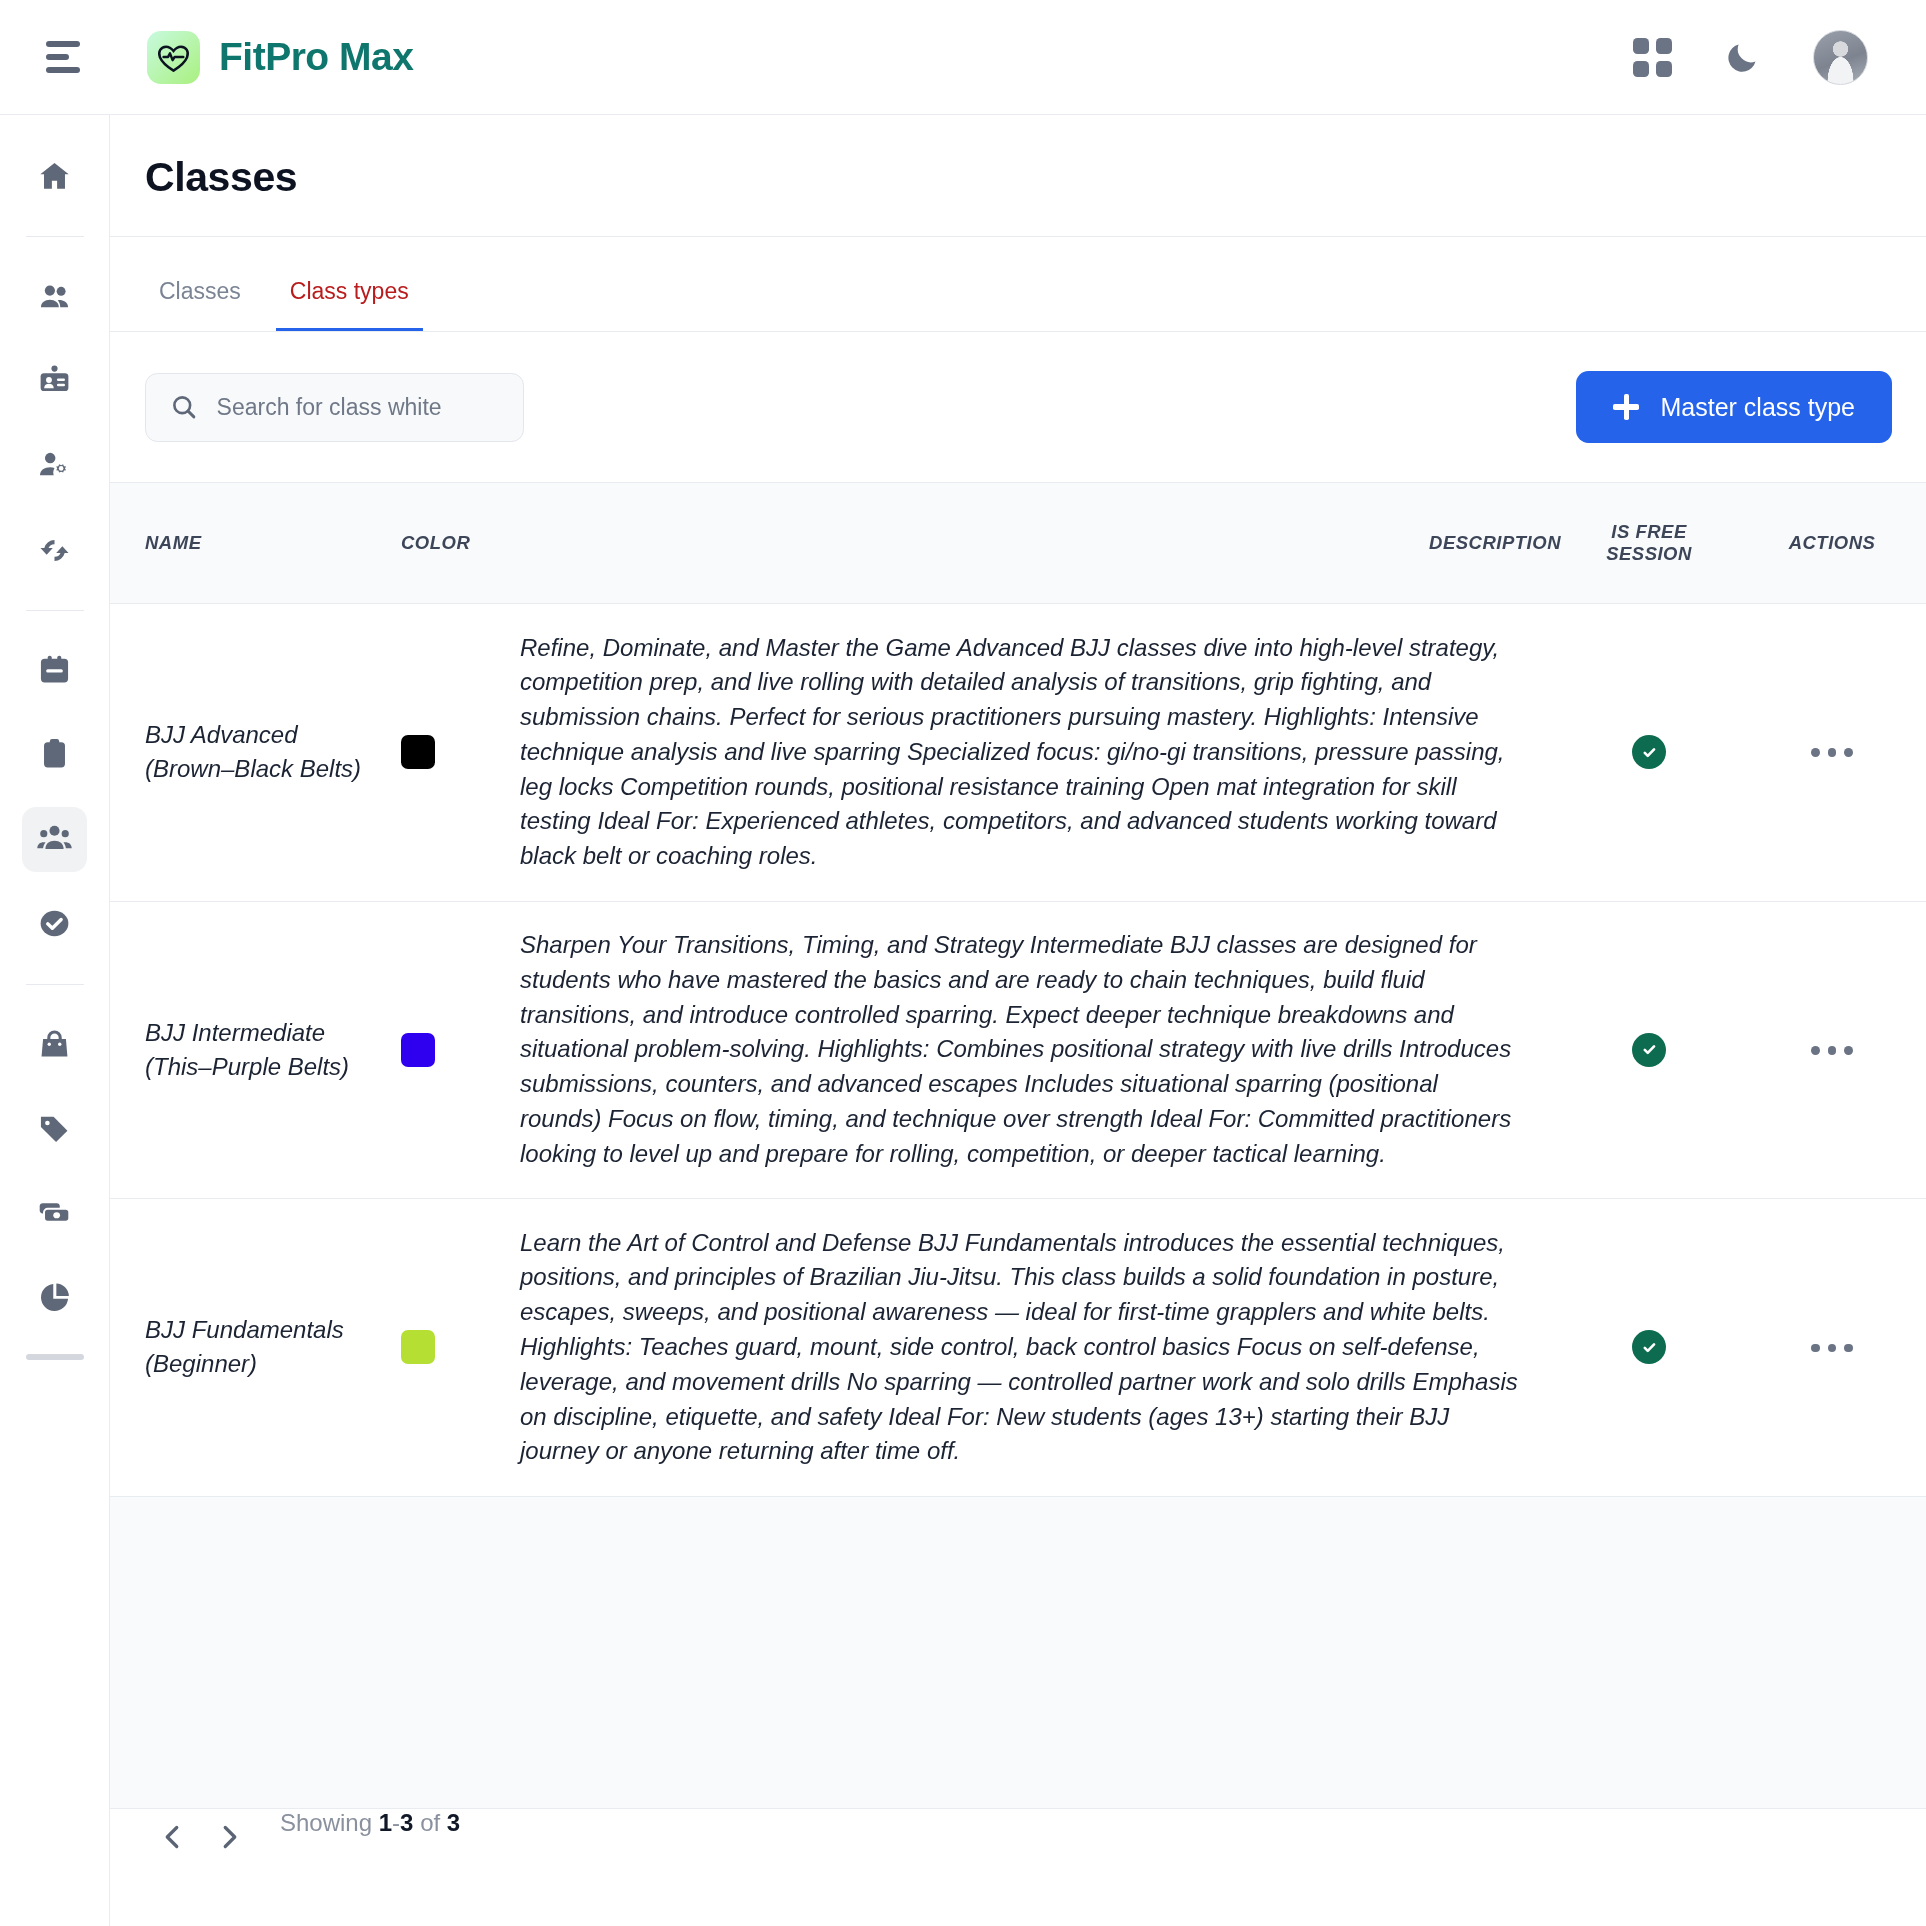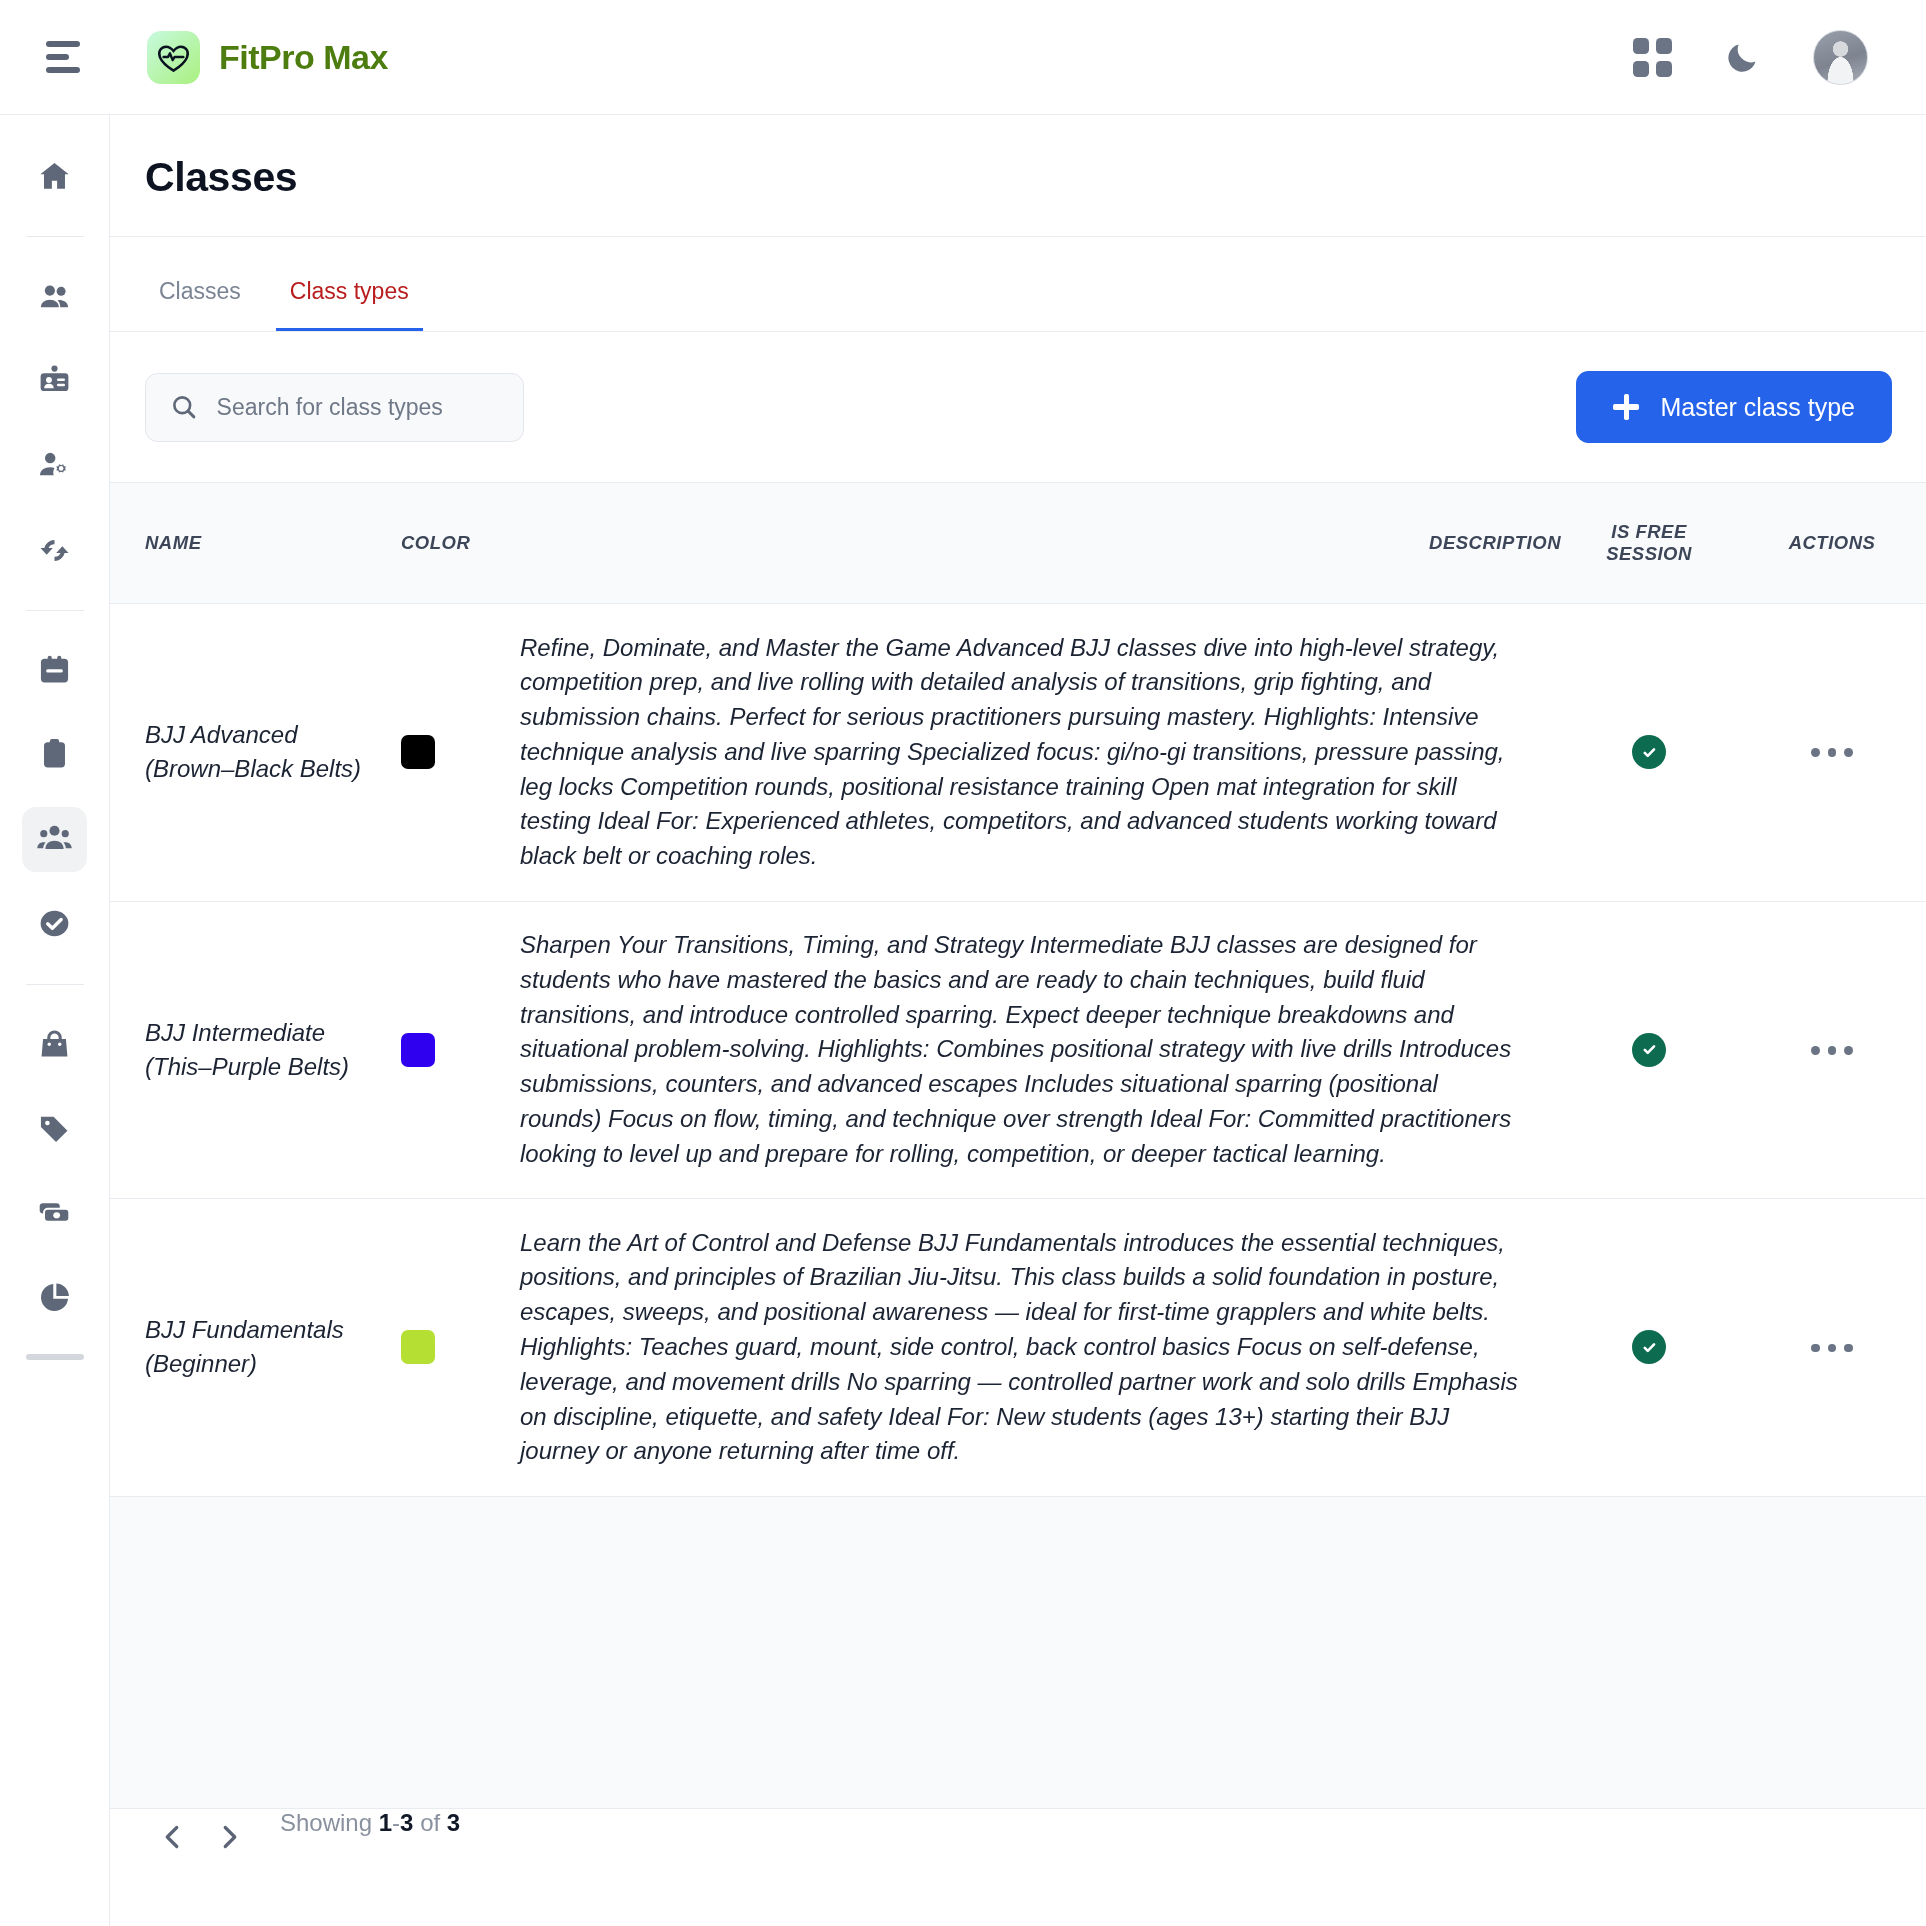--- a/index.html
+++ b/index.html
@@ -25,21 +25,21 @@
   .hamburger span:nth-child(1){ width:34px; }
   .hamburger span:nth-child(2){ width:23px; }
   .hamburger span:nth-child(3){ width:34px; }
 
   .brand { display:flex; align-items:center; gap:19.4px; margin-left:53px; }
   .logo-tile {
     width: 53px; height: 53px; border-radius: 14px;
     background: linear-gradient(135deg,#c8fadf 0%, #a9f07f 100%);
     display:flex; align-items:center; justify-content:center;
   }
-  .brand-name { font-size: 34px; font-weight: 700; letter-spacing: -0.5px; color:#4d7c0f; }
+  .brand-name { font-size: 39px; font-weight: 700; letter-spacing: -0.5px; color:#0f766e; }
 
   .topbar-right { margin-left:auto; display:flex; align-items:center; gap:51px; padding-right: 25px;}
   .icon-btn { display:flex; align-items:center; justify-content:center; cursor:pointer; }
   .grid-icon { width: 39px; height: 39px; display:grid; grid-template-columns: 1fr 1fr; grid-template-rows: 1fr 1fr; gap:7px; }
   .grid-icon i { background:#6b7485; border-radius:4.4px; display:block; }
   .avatar {
     width: 55px; height: 55px; border-radius: 50%;
     background:
       radial-gradient(circle at 50% 34%, #d8d9dd 0 17%, rgba(0,0,0,0) 18%),
       radial-gradient(ellipse at 50% 96%, #f2f3f5 0 34%, rgba(0,0,0,0) 35%),
@@ -290,21 +290,21 @@
         <div class="tab">Classes</div>
         <div class="tab active">Class types</div>
       </div>
 
       <div class="toolbar">
         <div class="search-box">
           <svg width="30" height="30" viewBox="0 0 24 24" aria-hidden="true">
             <circle cx="10.6" cy="10.6" r="6.3" fill="none" stroke="#5f6878" stroke-width="2.1"></circle>
             <path d="M15.3 15.3l4.6 4.6" stroke="#5f6878" stroke-width="2.3" stroke-linecap="round"></path>
           </svg>
-          <span class="ph">Search for class types</span>
+          <span class="ph">Search for class white</span>
         </div>
         <button class="btn-primary">
           <span class="plus"></span>
           <span>Master class type</span>
         </button>
       </div>
 
       <div class="table-wrap">
         <table>
           <thead>

